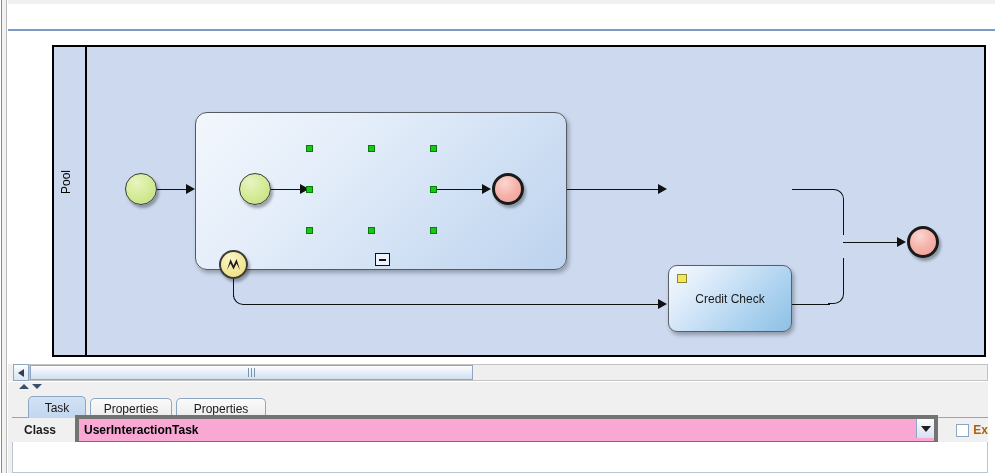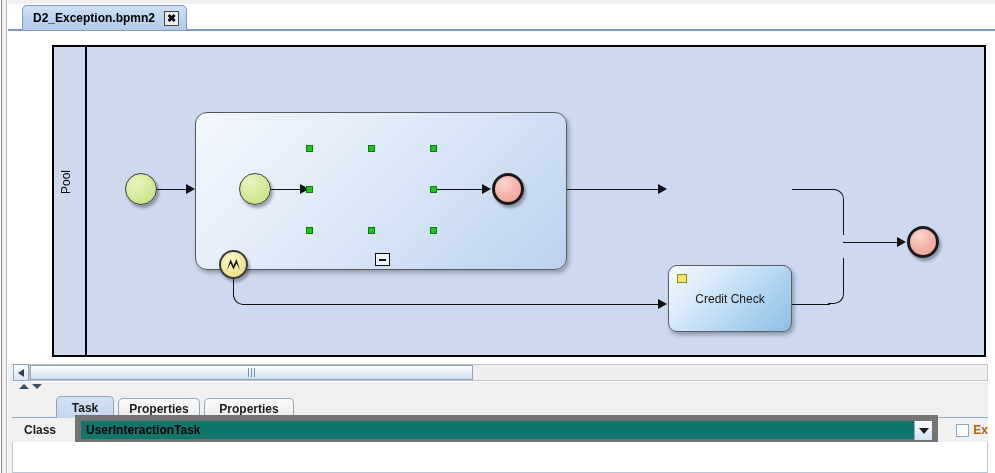--- a/index.html
+++ b/index.html
@@ -253,25 +253,24 @@
   .bottom {
     position: absolute; left: 8px; top: 392px; width: 980px; height: 81px;
     background: #f0f0f0;
   }
   .btab {
     position: absolute; top: 6px; height: 20px;
     border: 1px solid #8ea6c4;
     border-bottom: none;
     border-radius: 5px 5px 0 0;
     display: flex; align-items: center; justify-content: center;
-    font-size: 12px; font-weight: bold; color: #1b1b1b;
+    font-size: 12px; font-weight: normal; color: #1b1b1b;
     box-sizing: border-box;
     padding: 0 9px;
     cursor: pointer;
-    margin-left: 28px;
   }
   .btab.active {
     background: linear-gradient(to bottom, #d2e2f5 0%, #c2d6ef 100%);
     top: 4px; height: 22px;
   }
   .btab.inactive {
     background: linear-gradient(to bottom, #fafafa 0%, #ececec 100%);
   }
   .btab-underline {
     position: absolute; left: 4px; top: 25px; width: 976px; height: 1px;
@@ -283,22 +282,22 @@
     display: flex; align-items: center; gap: 11px;
   }
   .form-label {
     font-size: 12px; font-weight: bold; color: #1b1b1b;
     padding: 0 8px 0 12px; white-space: nowrap;
   }
   .combo {
     position: relative;
     height: 30px;
     flex: 1;
-    background: #0f766e;
-    border: 6px solid #737373;
+    background: #f9a8d4;
+    border: 4px solid #737373;
     box-sizing: border-box;
     display: flex; align-items: center;
     margin-right: 0px;
   }
   .combo-value {
     font-size: 12px; color: #000; padding-left: 5px;
     font-weight: bold;
     white-space: nowrap; overflow: hidden;
   }
   .combo-btn {
@@ -341,24 +340,20 @@
 <body>
 
 <div id="root">
 
   <div class="win-edge-left"></div>
   <div class="win-edge-right"></div>
 
   <div class="tabstrip">
     <div class="tabstrip-top-line"></div>
     <div class="tabstrip-underline"></div>
-    <div class="doc-tab">
-      <span class="doc-tab-label">D2_Exception.bpmn2</span>
-      <span class="tab-close">✖</span>
-    </div>
   </div>
 
   <div class="editor">
     <div class="canvas-outer">
 
       <div class="lane-divider"></div>
       <div class="pool-label">Pool</div>
 
       <div class="subproc" style="left:141px; top:65px; width:372px; height:158px;">
         <div class="collapse-marker" style="left:179px; top:140px;">

